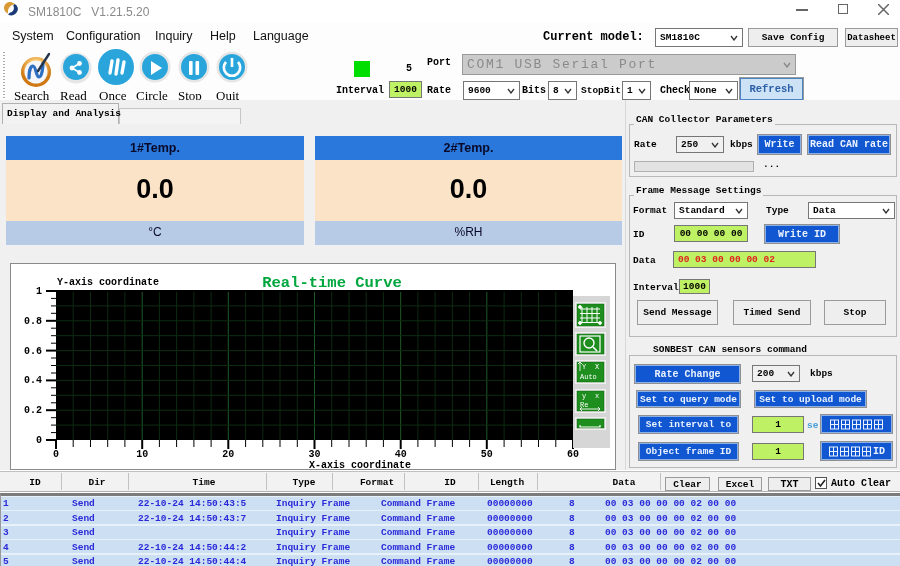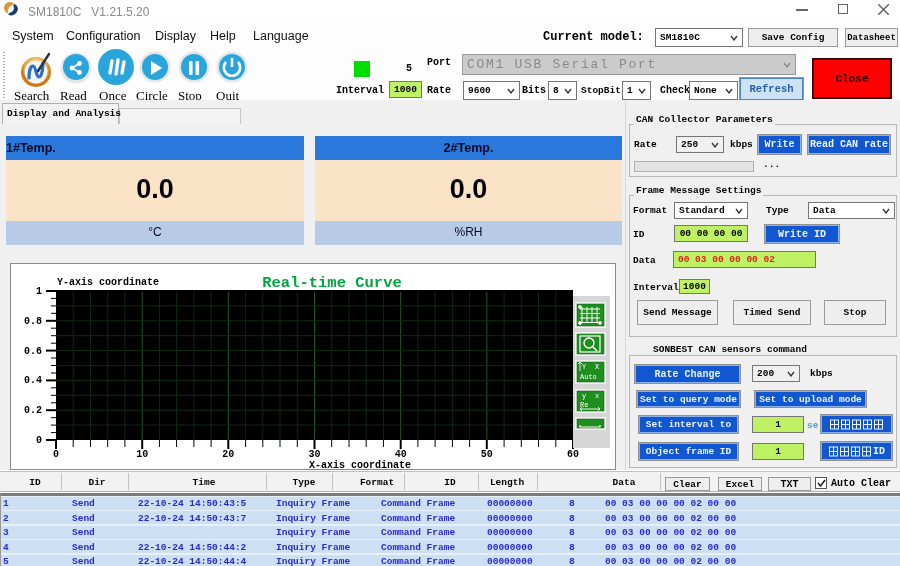--- a/index.html
+++ b/index.html
@@ -26,21 +26,21 @@
 <div class="abs sans" style="left:28px;top:5px;font-size:12px;color:#8a8a8a;">SM1810C&nbsp;&nbsp;&nbsp;V1.21.5.20</div>
 <div class="abs" style="left:796px;top:9px;width:12px;height:1.5px;background:#666;"></div>
 <div class="abs" style="left:838px;top:4px;width:10px;height:10px;border:1.5px solid #666;"></div>
 <svg class="abs" style="left:878px;top:4px" width="11" height="11">
       <path d="M0 0 L11 11 M11 0 L0 11" stroke="#666" stroke-width="1.5"></path>
     </svg>
 
 <div class="abs" style="left:0;top:22px;width:900px;height:78px;background:#fdfdfd;"></div>
 <div class="abs sans" style="left:12px;top:29px;font-size:12.5px;color:#111;">System</div>
 <div class="abs sans" style="left:66px;top:29px;font-size:12.5px;color:#111;">Configuration</div>
-<div class="abs sans" style="left:155px;top:29px;font-size:12.5px;color:#111;">Display</div>
+<div class="abs sans" style="left:155px;top:29px;font-size:12.5px;color:#111;">Inquiry</div>
 <div class="abs sans" style="left:210px;top:29px;font-size:12.5px;color:#111;">Help</div>
 <div class="abs sans" style="left:253px;top:29px;font-size:12.5px;color:#111;">Language</div>
 <div class="glab" style="left:543px;top:30px;font-size:12px;">Current model:</div>
 <div class="combo" style="left:655px;top:28px;width:88px;height:19px;">SM1810C<svg class="arr" viewBox="0 0 8 6">
         <path d="M1 1 L4 5 L7 1" fill="none" stroke="#333" stroke-width="1.3"></path>
       </svg></div>
 <div class="gbtn" style="left:748px;top:28px;width:90px;height:19px;">Save Config</div>
 <div class="gbtn" style="left:845px;top:28px;width:53px;height:19px;font-size:9px;">Datasheet</div>
 
 <div class="abs" style="left:3px;top:52px;width:2px;height:46px;background-image:repeating-linear-gradient(#aaa 0 1px,transparent 1px 3px);"></div>
@@ -108,31 +108,30 @@
       </svg></div>
 <div class="glab" style="left:581px;top:85px;font-size:9.5px;">StopBit</div>
 <div class="combo" style="left:622px;top:81px;width:29px;height:19px;">1<svg class="arr" viewBox="0 0 8 6">
         <path d="M1 1 L4 5 L7 1" fill="none" stroke="#333" stroke-width="1.3"></path>
       </svg></div>
 <div class="glab" style="left:660px;top:85px;font-size:10px;">Check</div>
 <div class="combo" style="left:689px;top:81px;width:49px;height:19px;">None<svg class="arr" viewBox="0 0 8 6">
         <path d="M1 1 L4 5 L7 1" fill="none" stroke="#333" stroke-width="1.3"></path>
       </svg></div>
 <div class="abs" style="left:740px;top:78px;width:63px;height:22px;background:#cde2f4;border:1px solid #4a84c4;box-shadow:0 0 0 1px #999;display:flex;align-items:center;justify-content:center;font:bold 10.5px 'Liberation Mono';color:#2b5fa8;">Refresh</div>
-<div class="abs" style="left:812px;top:58px;width:80px;height:41px;background:#fe0000;border:2px solid #400000;display:flex;align-items:center;justify-content:center;font:bold 11px 'Liberation Mono';color:#200000;">Close</div>
 
 <div class="abs" style="left:0;top:100px;width:900px;height:24px;background:#f0f0f0;"></div>
 <div class="abs" style="left:2px;top:103px;width:117px;height:21px;background:#f2f2f2;border:1px solid #b0b0b0;border-bottom:none;"></div>
 <div class="abs" style="left:119px;top:108px;width:122px;height:16px;background:#f4f4f4;border:1px solid #c6c6c6;border-bottom:none;"></div>
 <div class="glab" style="left:7px;top:108px;font-size:9.5px;">Display and Analysis</div>
 
 <div class="abs" style="left:6px;top:136px;width:298px;height:24px;background:#2a78db;"></div>
 <div class="abs" style="left:6px;top:160px;width:298px;height:61px;background:#fbe3c7;"></div>
 <div class="abs" style="left:6px;top:221px;width:298px;height:24px;background:#b7cbe7;"></div>
-<div class="abs sans" style="left:6px;top:141px;width:298px;text-align:left;font-size:12.5px;font-weight:bold;color:#0a0a28;">1#Temp.</div>
+<div class="abs sans" style="left:6px;top:141px;width:298px;text-align:center;font-size:12.5px;font-weight:bold;color:#0a0a28;">1#Temp.</div>
 <div class="abs sans" style="left:6px;top:174px;width:298px;text-align:center;font-size:27px;font-weight:bold;color:#000;">0.0</div>
 <div class="abs sans" style="left:6px;top:225px;width:298px;text-align:center;font-size:12px;color:#0a0a28;">°C</div>
 <div class="abs" style="left:315px;top:136px;width:307px;height:24px;background:#2a78db;"></div>
 <div class="abs" style="left:315px;top:160px;width:307px;height:61px;background:#fbe3c7;"></div>
 <div class="abs" style="left:315px;top:221px;width:307px;height:24px;background:#b7cbe7;"></div>
 <div class="abs sans" style="left:315px;top:141px;width:307px;text-align:center;font-size:12.5px;font-weight:bold;color:#0a0a28;">2#Temp.</div>
 <div class="abs sans" style="left:315px;top:174px;width:307px;text-align:center;font-size:27px;font-weight:bold;color:#000;">0.0</div>
 <div class="abs sans" style="left:315px;top:225px;width:307px;text-align:center;font-size:12px;color:#0a0a28;">%RH</div>
 
 <svg class="abs" style="left:10px;top:263px;" width="606" height="207" viewBox="0 0 606 207">

